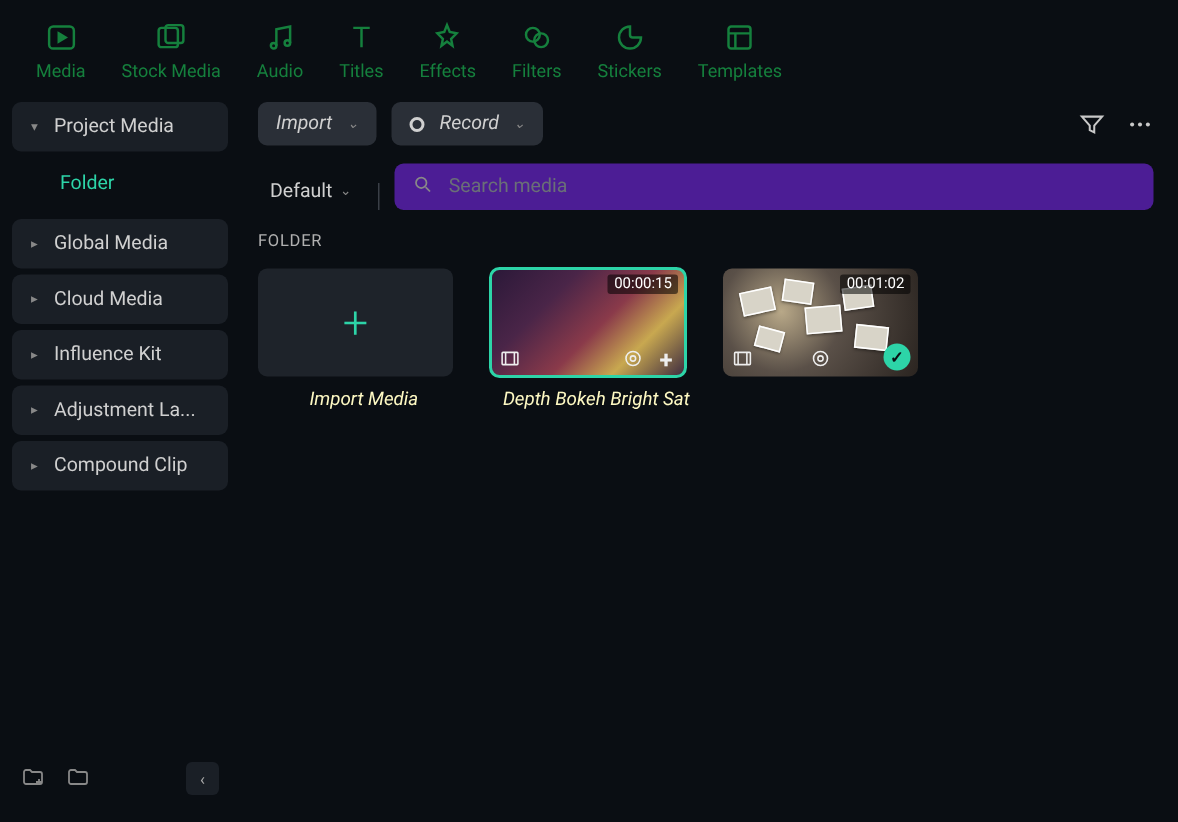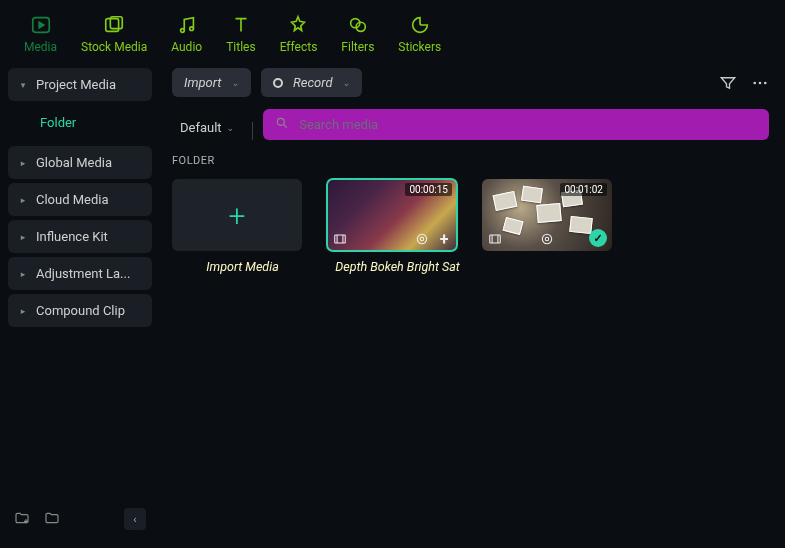--- a/index.html
+++ b/index.html
@@ -1,18 +1,18 @@
 <!DOCTYPE html>
 <html><head>
 <meta charset="utf-8">
 <style>
 * { margin:0; padding:0; box-sizing:border-box; font-family:-apple-system,BlinkMacSystemFont,'Segoe UI',Roboto,sans-serif; }
 body { background:#0a0e13; color:#c8c8c8; width:785px; height:548px; overflow:hidden; border-radius:10px; }
 .topnav { display:flex; gap:24px; padding:14px 24px 8px; }
-.topnav-item { display:flex; flex-direction:column; align-items:center; gap:4px; cursor:pointer; color:#84cc16; font-size:12px; }
+.topnav-item { display:flex; flex-direction:column; align-items:center; gap:4px; cursor:pointer; color:#15803d; font-size:12px; }
 .topnav-item.active { color:#15803d; }
 .topnav-icon { width:22px; height:22px; display:flex; align-items:center; justify-content:center; }
 .main { display:flex; height:calc(100% - 66px); }
 .sidebar { width:160px; padding:6px 8px; display:flex; flex-direction:column; }
 .sidebar-item { display:flex; align-items:center; gap:8px; padding:9px 10px; background:#1a1f26; border-radius:6px; margin-bottom:4px; cursor:pointer; font-size:13px; color:#d0d0d0; }
 .sidebar-item .caret { width:10px; display:flex; justify-content:center; color:#888; font-size:9px; }
 .sidebar-sub { padding:10px 14px 10px 32px; font-size:13px; color:#2dd4a8; margin-bottom:6px; cursor:pointer; }
 .sidebar-item.truncate { white-space:nowrap; overflow:hidden; text-overflow:ellipsis; }
 .sidebar-bottom { margin-top:auto; display:flex; align-items:center; gap:12px; padding:8px 6px; }
 .sidebar-bottom .ico { width:18px; height:18px; color:#888; cursor:pointer; }
@@ -20,21 +20,21 @@
 .content { flex:1; padding:6px 16px 0 12px; }
 .toolbar { display:flex; align-items:center; gap:10px; margin-bottom:12px; }
 .btn { background:#2a2f37; border:none; color:#d0d0d0; padding:7px 12px; border-radius:6px; font-size:13px; display:flex; align-items:center; gap:10px; cursor:pointer;font-style:italic; }
 .btn .chev { font-size:9px; color:#888; }
 .rec-dot { width:10px; height:10px; border:2px solid #d0d0d0; border-radius:50%; }
 .toolbar-right { margin-left:auto; display:flex; gap:14px; }
 .icon-btn { color:#c8c8c8; cursor:pointer; display:flex; align-items:center; }
 .searchrow { display:flex; align-items:flex-end; gap:10px; margin-bottom:14px; }
 .sort { display:flex; align-items:center; gap:5px; padding:5px 8px; font-size:13px; color:#d0d0d0; cursor:pointer; }
 .divider { width:1px; height:18px; background:#3a3f47; }
-.search-wrap { flex:1; display:flex; align-items:center; gap:10px; background:#a21caf; border-radius:6px; padding:6px 12px; }
+.search-wrap { flex:1; display:flex; align-items:center; gap:10px; background:#4c1d95; border-radius:6px; padding:6px 12px; }
 .search-wrap input { background:transparent; border:none; outline:none; color:#c8c8c8; font-size:13px; flex:1; }
 .search-wrap input::placeholder { color:#6a6f77; }
 .section-label { font-size:11px; letter-spacing:0.5px; color:#b0b0b0; margin-bottom:12px; }
 .grid { display:flex; gap:14px; }
 .tile { width:141px;text-align:center; }
 .thumb { width:130px; height:72px; border-radius:6px; background:#1e232a; position:relative; overflow:hidden; cursor:pointer; }
 .thumb.import { display:flex; align-items:center; justify-content:center; }
 .plus { color:#2dd4a8; font-size:30px; font-weight:300; }
 .thumb.selected { outline:2px solid #2dd4a8; outline-offset:-1px; }
 .duration { position:absolute; top:4px; right:5px; background:rgba(0,0,0,0.55); color:#fff; font-size:10px; padding:1px 4px; border-radius:2px; }
@@ -105,20 +105,29 @@
       </span>
     <span>Filters</span>
   </div>
   <div class="topnav-item">
     <span class="topnav-icon">
         <svg width="22" height="22" viewBox="0 0 24 24" fill="none" stroke="currentColor" stroke-width="1.8">
           <path d="M12 4a8 8 0 1 0 8 8h-6a2 2 0 0 1-2-2z"></path>
         </svg>
       </span>
     <span>Stickers</span>
+  </div>
+  <div class="topnav-item">
+    <span class="topnav-icon">
+        <svg width="22" height="22" viewBox="0 0 24 24" fill="none" stroke="currentColor" stroke-width="1.8">
+          <rect x="4" y="4" width="16" height="16" rx="2"></rect>
+          <path d="M4 9h16M9 9v11"></path>
+        </svg>
+      </span>
+    <span>Templates</span>
   </div>
 </div>
 
 <div class="main">
   <div class="sidebar">
     <div class="sidebar-item">
       <span class="caret">▾</span>
       <span>Project Media</span>
     </div>
     <div class="sidebar-sub">Folder</div>

